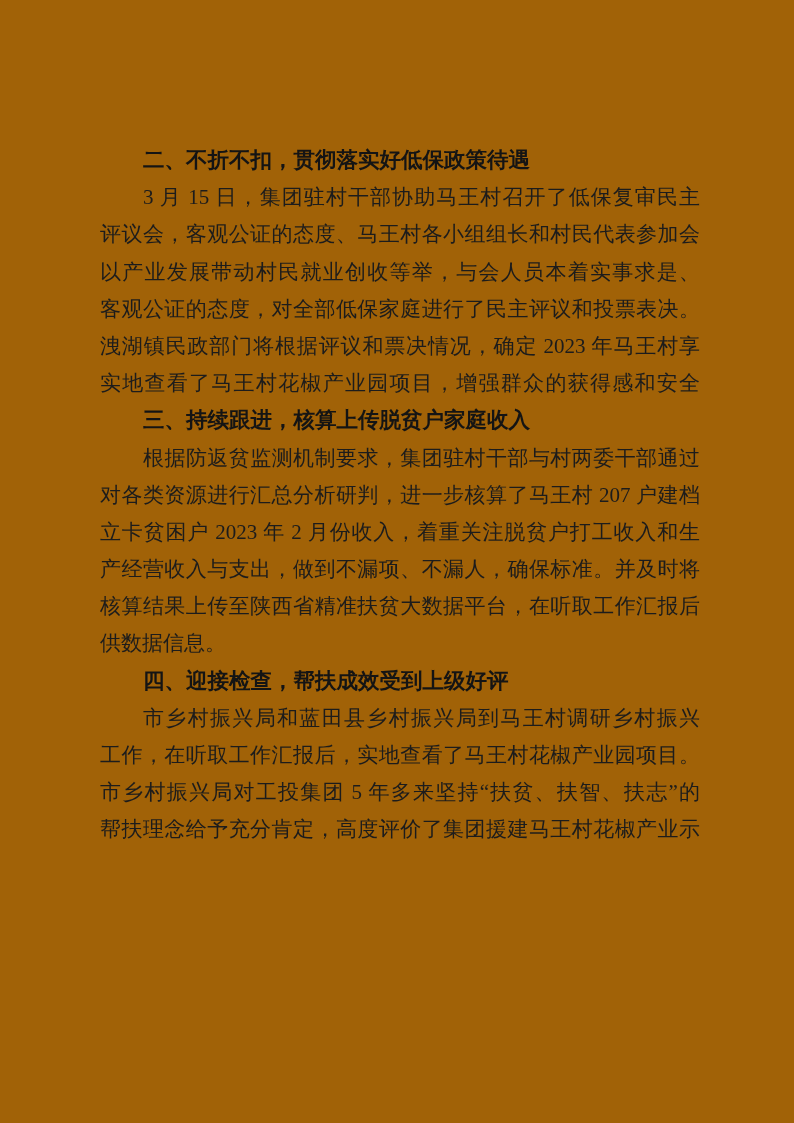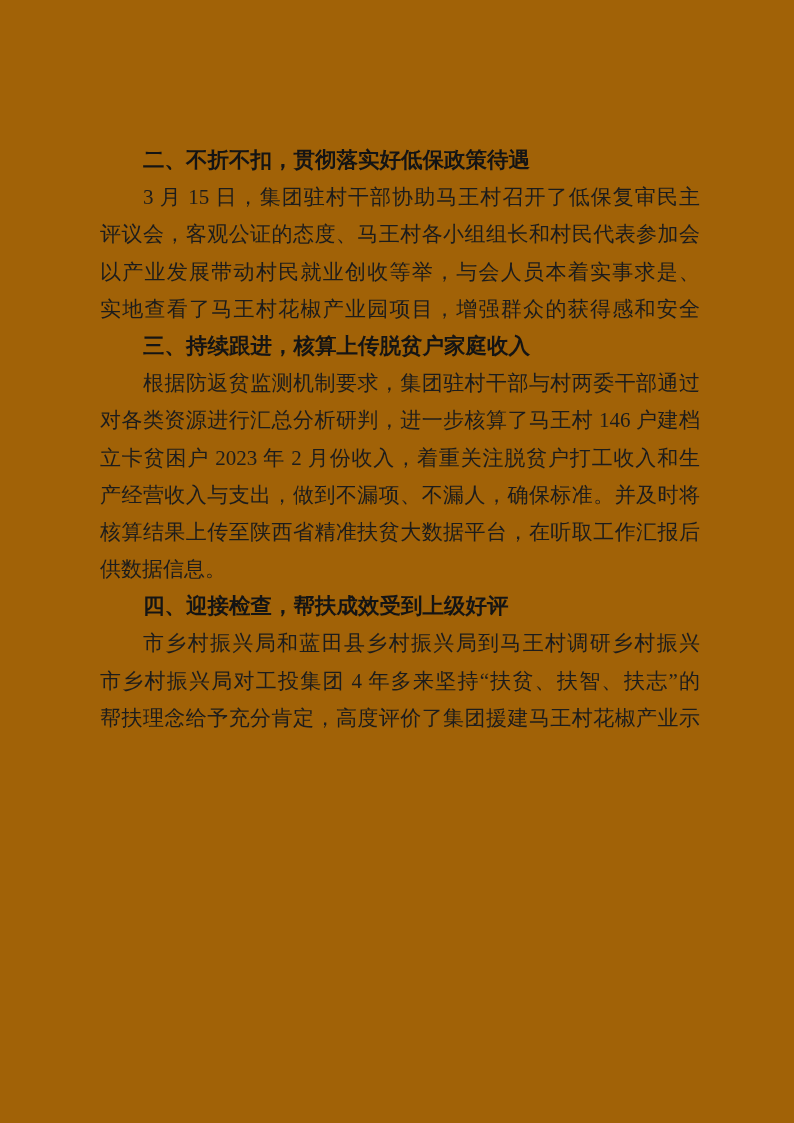--- a/index.html
+++ b/index.html
@@ -49,34 +49,37 @@
 <body>
 
 <div class="page">
   <div class="content">
 
     <div>
       <div class="heading">二、不折不扣，贯彻落实好低保政策待遇</div>
       <div class="line indent">3 月 15 日，集团驻村干部协助马王村召开了低保复审民主</div>
       <div class="line">评议会，客观公证的态度、马王村各小组组长和村民代表参加会</div>
       <div class="line">以产业发展带动村民就业创收等举，与会人员本着实事求是、</div>
+      <div class="line">客观公证的态度，对全部低保家庭进行了民主评议和投票表决。</div>
+      <div class="line">洩湖镇民政部门将根据评议和票决情况，确定 2023 年马王村享</div>
       <div class="line">实地查看了马王村花椒产业园项目，增强群众的获得感和安全感。</div>
     </div>
 
     <div>
       <div class="heading">三、持续跟进，核算上传脱贫户家庭收入</div>
       <div class="line indent">根据防返贫监测机制要求，集团驻村干部与村两委干部通过</div>
-      <div class="line">对各类资源进行汇总分析研判，进一步核算了马王村 146 户建档</div>
+      <div class="line">对各类资源进行汇总分析研判，进一步核算了马王村 207 户建档</div>
       <div class="line">立卡贫困户 2023 年 2 月份收入，着重关注脱贫户打工收入和生</div>
       <div class="line">产经营收入与支出，做到不漏项、不漏人，确保标准。并及时将</div>
       <div class="line">核算结果上传至陕西省精准扶贫大数据平台，在听取工作汇报后</div>
       <div class="line short">供数据信息。</div>
     </div>
 
     <div>
       <div class="heading">四、迎接检查，帮扶成效受到上级好评</div>
       <div class="line indent">市乡村振兴局和蓝田县乡村振兴局到马王村调研乡村振兴</div>
-      <div class="line">市乡村振兴局对工投集团 4 年多来坚持“扶贫、扶智、扶志”的</div>
+      <div class="line">工作，在听取工作汇报后，实地查看了马王村花椒产业园项目。</div>
+      <div class="line">市乡村振兴局对工投集团 5 年多来坚持“扶贫、扶智、扶志”的</div>
       <div class="line">帮扶理念给予充分肯定，高度评价了集团援建马王村花椒产业示</div>
     </div>
 
   </div>
 </div>
 
 </body></html>

